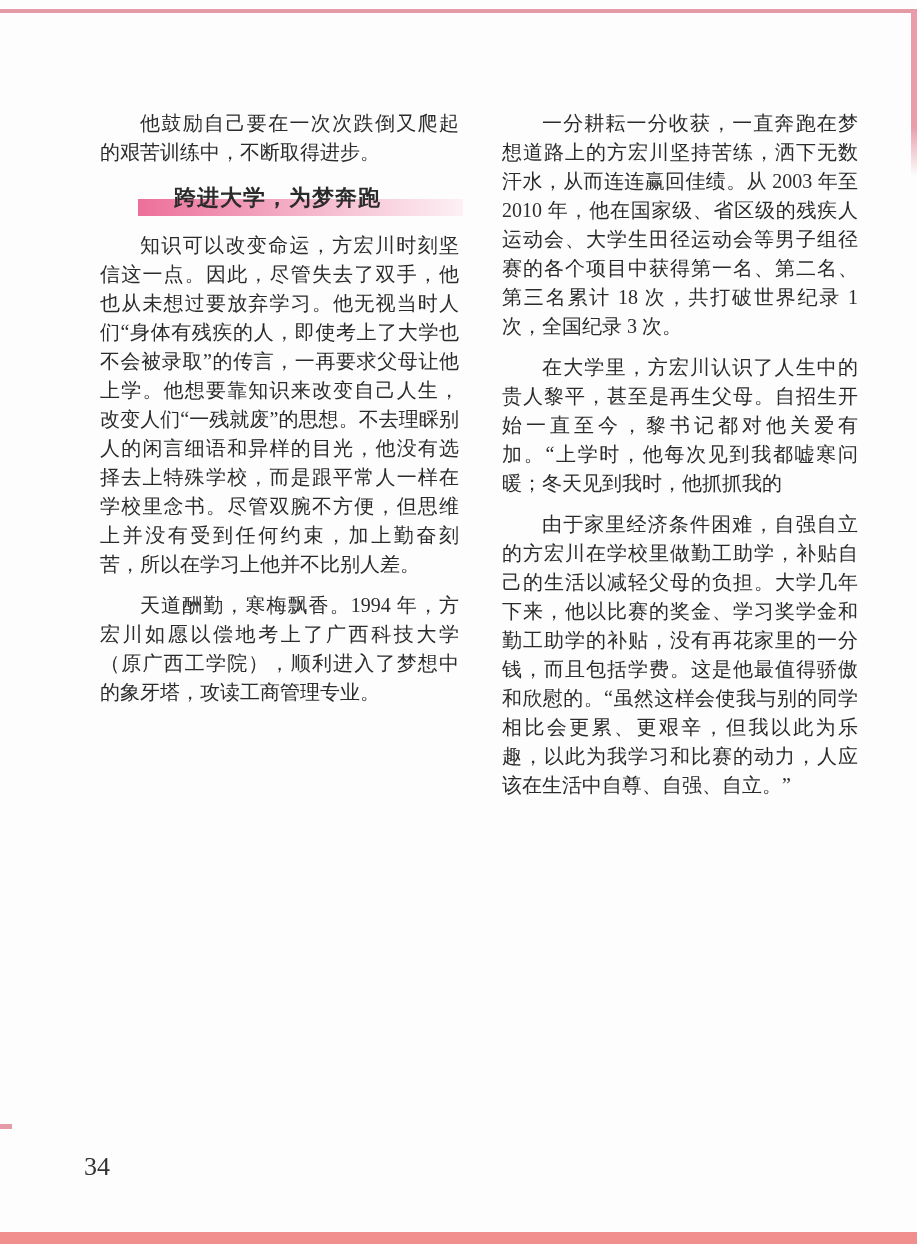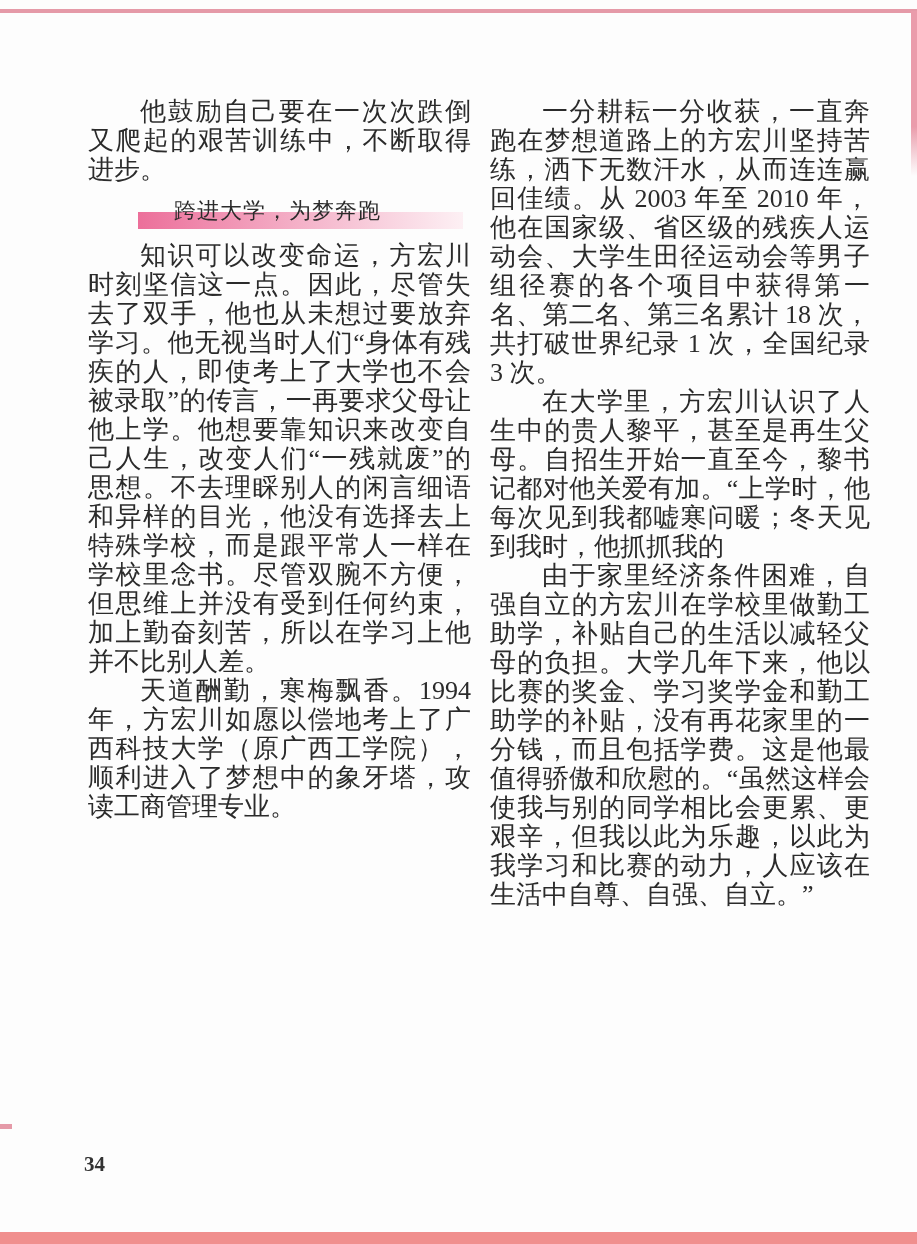--- a/index.html
+++ b/index.html
@@ -28,51 +28,50 @@
     position:absolute; left:0; top:1124px; width:12px; height:5px;
     background:var(--frame-line,#f3a7b0);
   }
   
   .column {
     position:absolute; top:97px;
   }
   .column.left  { left:88px;  width:383px; }
   .column.right { left:490px; width:380px; }
   .body-p {
-    margin:0;
-    font-size:26px;
+    margin:12px;
+    font-size:20px;
     line-height:29px;
     text-align:justify;
     text-indent:2em;
     word-break:break-all;
   }
   .section-heading {
     position:relative;
     height:40px;
     margin:8px 0 9px 50px;
     width:325px;
   }
   .heading-bar {
     position:absolute; left:0; bottom:3px; height:17px; width:100%;
     background:linear-gradient(to right,
       var(--heading-gradient-start,#ec6f9a) 0%,
       #f5b8cd 55%,
       var(--heading-gradient-end,#fdf0f4) 100%);
   }
   .heading-text {
     position:absolute; left:36px; bottom:6px;
-    font-weight:normal;
+    font-weight:bold;
     font-size:22px;
     letter-spacing:1px;
   }
   .page-number {
     position:absolute; left:84px; top:1152px;
-    font-size:21px;
+    font-size:26px;
     color:#333;
-    font-weight:bold;
   }
 </style>
 </head>
 <body>
 
 <div class="top-line"></div>
 <div class="right-band"></div>
 <div class="left-tick"></div>
 <div class="bottom-band"></div>
 

